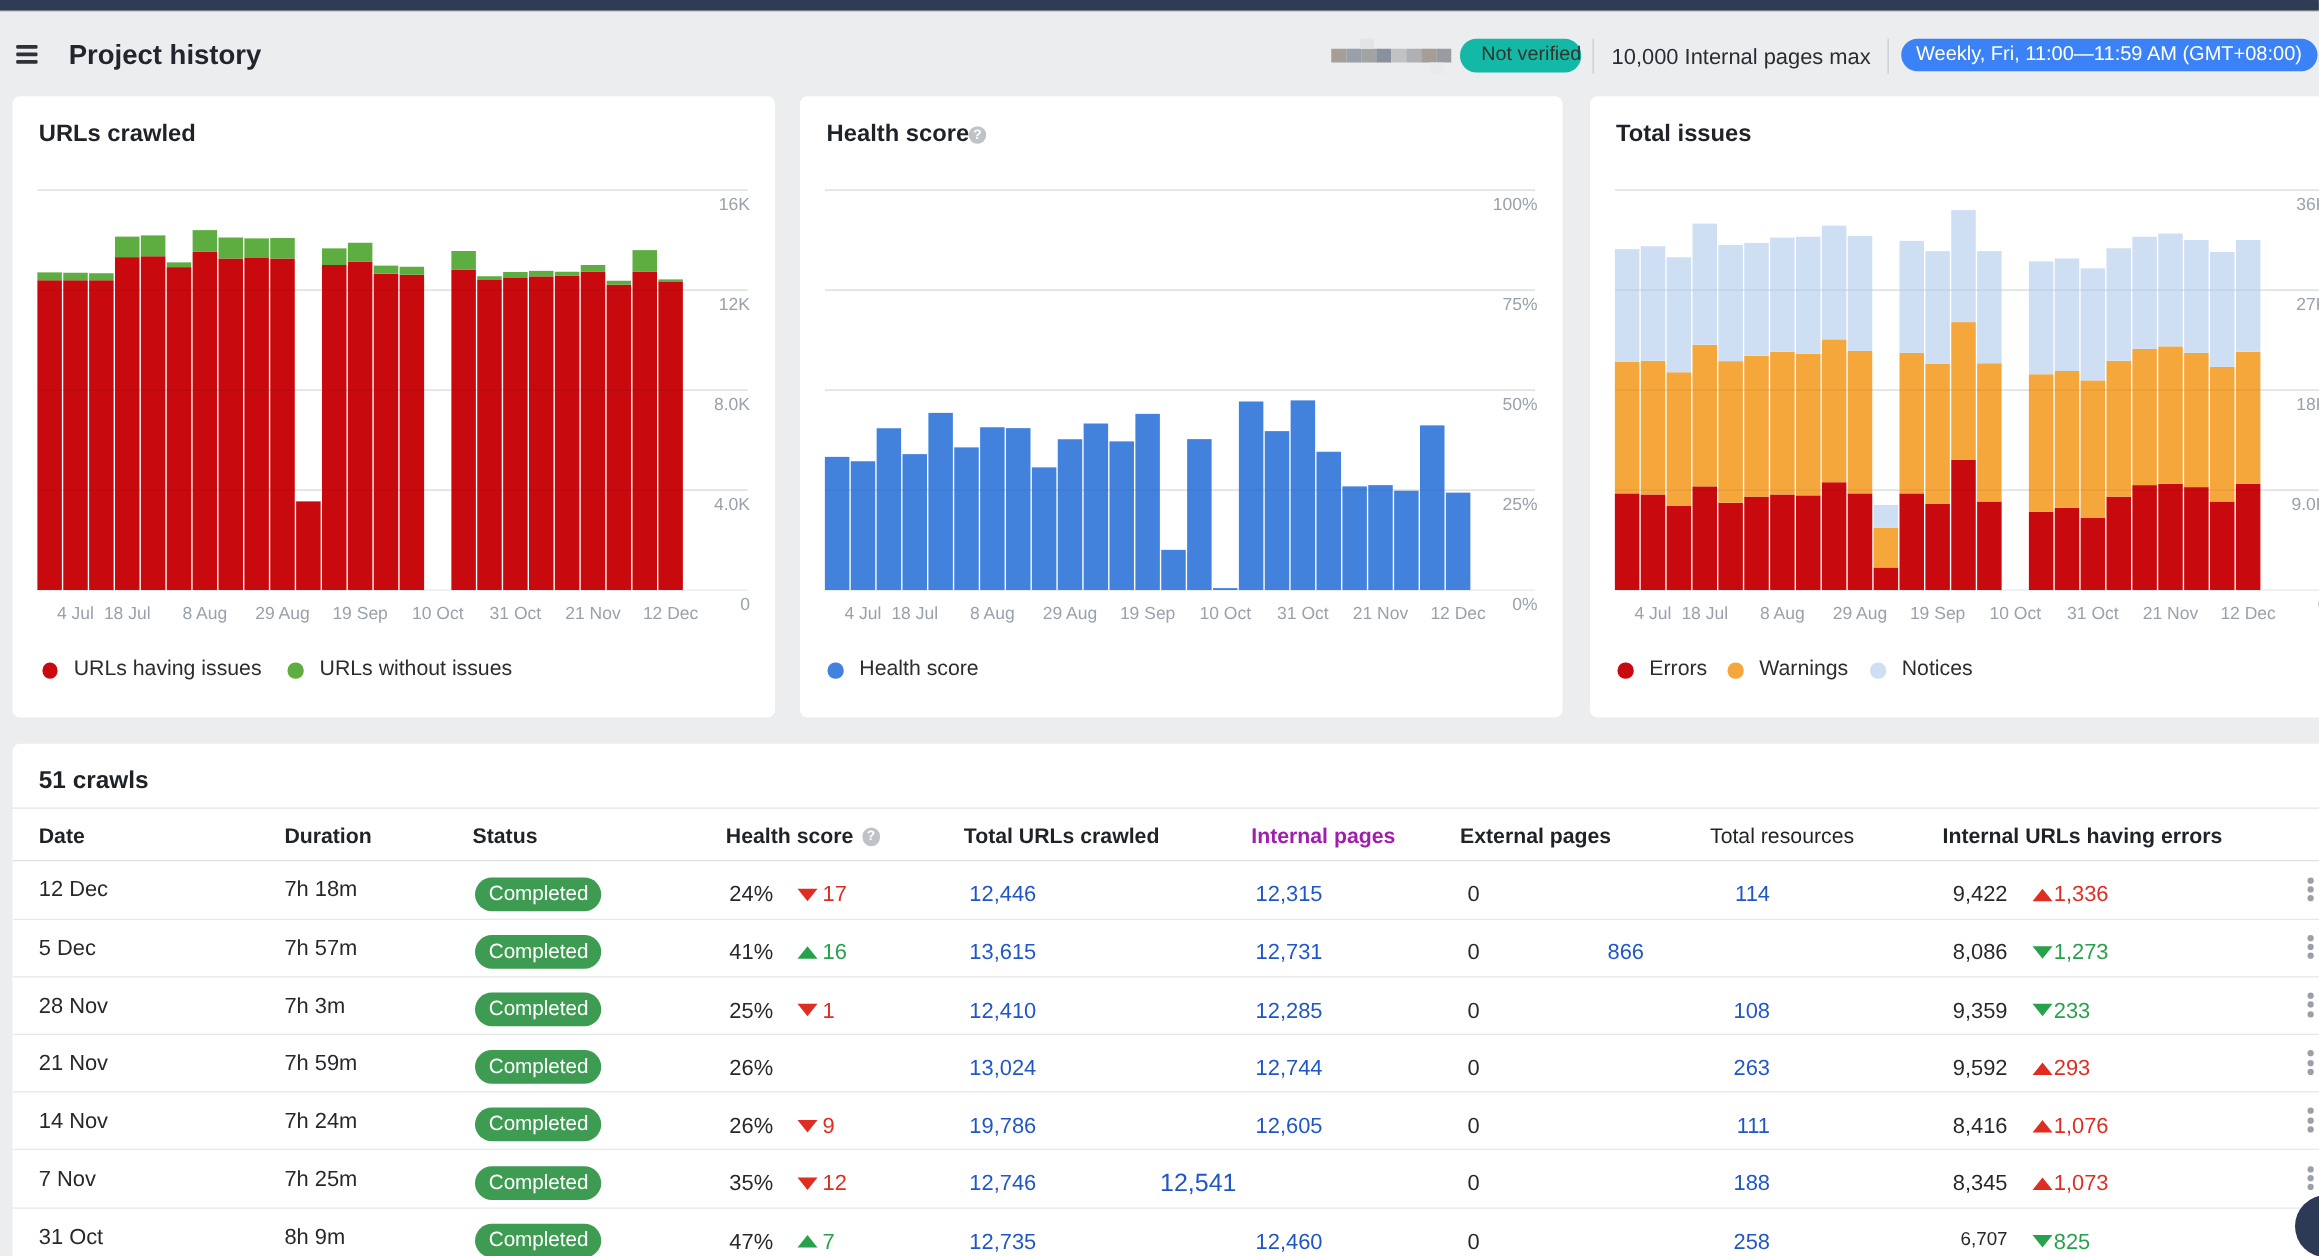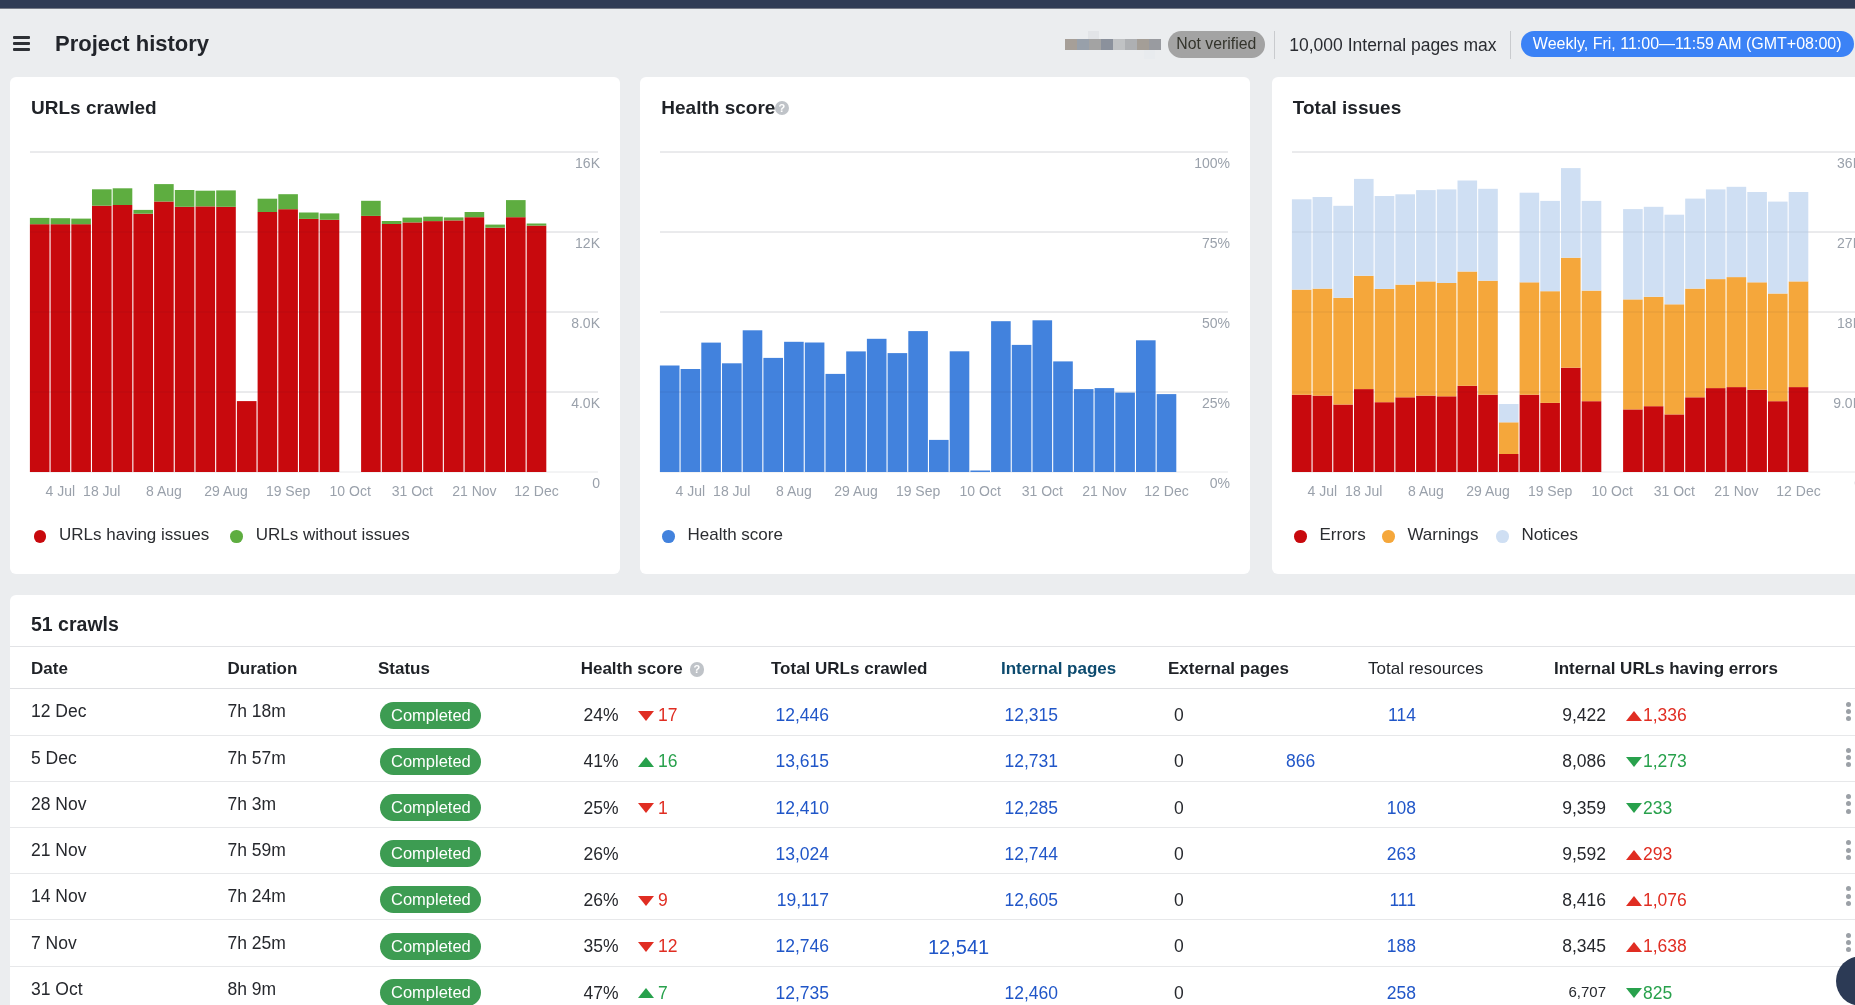--- a/index.html
+++ b/index.html
@@ -29,21 +29,21 @@
 <div style="position:absolute;left:1065px;top:39px;width:12px;height:11px;background:#a69f98"></div>
 <div style="position:absolute;left:1077px;top:39px;width:12px;height:11px;background:#98a0aa"></div>
 <div style="position:absolute;left:1089px;top:39px;width:12px;height:11px;background:#a3a3a3"></div>
 <div style="position:absolute;left:1101px;top:39px;width:12px;height:11px;background:#8b919c"></div>
 <div style="position:absolute;left:1113px;top:39px;width:12px;height:11px;background:#c0c2c4"></div>
 <div style="position:absolute;left:1125px;top:39px;width:12px;height:11px;background:#aeb0b3"></div>
 <div style="position:absolute;left:1137px;top:39px;width:12px;height:11px;background:#a49e97"></div>
 <div style="position:absolute;left:1149px;top:39px;width:12px;height:11px;background:#999ba0"></div>
 <div style="position:absolute;left:1088px;top:31px;width:11px;height:8px;background:#e2e4e7"></div>
 <div style="position:absolute;left:1144px;top:50px;width:11px;height:9px;background:#e8ebee"></div>
-<div class="abs" style="left:1167.6px;top:31.2px;width:97.4px;height:26.6px;border-radius:13.3px;background:#a3a3a3;color:#33342c;font-size:15.8px;text-align:center;line-height:26.6px">Not verified</div>
+<div class="abs" style="left:1167.6px;top:31.2px;width:97.4px;height:26.6px;border-radius:13.3px;background:#14b8a6;color:#33342c;font-size:15.8px;text-align:right;line-height:26.6px">Not verified</div>
 <div style="position:absolute;left:1274px;top:30.5px;width:1px;height:28px;background:#c9cbce"></div>
 <div class="abs" style="left:1289.3px;top:35px;font-size:17.5px;color:#2a2c31">10,000 Internal pages max</div>
 <div style="position:absolute;left:1509.6px;top:30.5px;width:1px;height:28px;background:#c9cbce"></div>
 <div class="abs" style="left:1520.7px;top:31.1px;width:333px;height:25.5px;border-radius:13px;background:#3b82f6;color:#fff;font-size:16px;text-align:center;line-height:25.5px">Weekly, Fri, 11:00—11:59 AM (GMT+08:00)</div>
 <div class="card" style="left:10px;top:77px;width:610px;height:497px"></div>
 <div class="card" style="left:640.3px;top:77px;width:610px;height:497px"></div>
 <div class="card" style="left:1271.8px;top:77px;width:610px;height:497px"></div>
 <div style="position:absolute;left:10px;top:77px;width:564px;height:497px">
 <div class="ctitle" style="left:21px;top:20px">URLs crawled</div>
 <svg width="610" height="497" viewBox="0 0 610 497" style="position:absolute;left:0;top:0" font-family="Liberation Sans, sans-serif">
@@ -289,21 +289,21 @@
 <div style="position:absolute;left:10px;top:595px;width:1872px;height:500px;overflow:hidden">
 <div class="abs" style="left:21px;top:17.5px;font-size:19.5px;font-weight:bold;color:#1f2227">51 crawls</div>
 <div class="hline" style="left:0;top:51px;width:100%;background:#e2e3e6"></div>
 <div class="hline" style="left:0;top:93.3px;width:100%;background:#dfe0e3"></div>
 <div class="abs" style="left:21px;top:64px;font-size:17px;font-weight:bold;color:#1f2227">Date</div>
 <div class="abs" style="left:217.5px;top:64px;font-size:17px;font-weight:bold;color:#1f2227">Duration</div>
 <div class="abs" style="left:368px;top:64px;font-size:17px;font-weight:bold;color:#1f2227">Status</div>
 <div class="abs" style="left:570.7px;top:64px;font-size:17px;font-weight:bold;color:#1f2227">Health score</div>
 <div class="qicon" style="left:679.5px;top:67.3px">?</div>
 <div class="abs" style="left:761px;top:64px;font-size:17px;font-weight:bold;color:#1f2227">Total URLs crawled</div>
-<div class="abs" style="left:991px;top:64px;font-size:17px;font-weight:bold;color:#0c4a6e">Internal pages</div>
+<div class="abs" style="left:991px;top:64px;font-size:17px;font-weight:bold;color:#a21caf">Internal pages</div>
 <div class="abs" style="left:1158px;top:64px;font-size:17px;font-weight:bold;color:#1f2227">External pages</div>
 <div class="abs" style="left:1358px;top:64px;font-size:17px;font-weight:normal;color:#1f2227">Total resources</div>
 <div class="abs" style="left:1544px;top:64px;font-size:17px;font-weight:bold;color:#1f2227">Internal URLs having errors</div>
 <div class="abs" style="left:21px;top:106.4px;font-size:17.5px;color:#26282d">12 Dec</div>
 <div class="abs" style="left:217.5px;top:106.4px;font-size:17.5px;color:#26282d">7h 18m</div>
 <div class="pill" style="left:370.4px;top:106.5px">Completed</div>
 <div class="abs" style="left:488px;top:110.1px;width:120.5px;text-align:right;font-size:17.5px;color:#26282d">24%</div>
 <i class="tri-dn-r" style="position:absolute;left:628px;top:115.9px"></i>
 <div class="abs" style="left:648px;top:110.1px;font-size:17.5px;color:#e02d22">17</div>
 <div class="abs" style="left:689px;top:110.1px;width:130px;text-align:right;font-size:17.5px"><span class="num">12,446</span></div>
@@ -373,21 +373,21 @@
       <i></i>
       <i></i>
     </div>
 <div class="hline" style="left:0;top:278.2px;width:100%"></div>
 <div class="abs" style="left:21px;top:291.3px;font-size:17.5px;color:#26282d">14 Nov</div>
 <div class="abs" style="left:217.5px;top:291.3px;font-size:17.5px;color:#26282d">7h 24m</div>
 <div class="pill" style="left:370.4px;top:291.4px">Completed</div>
 <div class="abs" style="left:488px;top:295.0px;width:120.5px;text-align:right;font-size:17.5px;color:#26282d">26%</div>
 <i class="tri-dn-r" style="position:absolute;left:628px;top:300.8px"></i>
 <div class="abs" style="left:648px;top:295.0px;font-size:17.5px;color:#e02d22">9</div>
-<div class="abs" style="left:689px;top:295.0px;width:130px;text-align:right;font-size:17.5px"><span class="num">19,117</span></div>
+<div class="abs" style="left:689px;top:295.0px;width:130px;text-align:right;font-size:17.5px"><span class="num">19,786</span></div>
 <div class="abs" style="left:918px;top:295.0px;width:130px;text-align:right;font-size:17.5px"><span class="num">12,605</span></div>
 <div class="abs" style="left:1164px;top:295.0px;font-size:17.5px;color:#26282d">0</div>
 <div class="abs" style="left:1276px;top:295.0px;width:130px;text-align:right;font-size:17.5px"><span class="num">111</span></div>
 <div class="abs" style="left:1466px;top:295.0px;width:130px;text-align:right;font-size:17.5px;color:#26282d">8,416</div>
 <i class="tri-up-r" style="position:absolute;left:1615.5px;top:300.8px"></i>
 <div class="abs" style="left:1633px;top:295.0px;font-size:17.5px;color:#e02d22">1,076</div>
 <div class="kebab" style="left:1835.7px;top:291.4px">
       <i></i>
       <i></i>
       <i></i>
@@ -398,21 +398,21 @@
 <div class="pill" style="left:370.4px;top:337.7px">Completed</div>
 <div class="abs" style="left:488px;top:341.3px;width:120.5px;text-align:right;font-size:17.5px;color:#26282d">35%</div>
 <i class="tri-dn-r" style="position:absolute;left:628px;top:347.1px"></i>
 <div class="abs" style="left:648px;top:341.3px;font-size:17.5px;color:#e02d22">12</div>
 <div class="abs" style="left:689px;top:341.3px;width:130px;text-align:right;font-size:17.5px"><span class="num">12,746</span></div>
 <div class="abs" style="left:918px;top:341.3px;width:130px;font-size:20px"><span class="num">12,541</span></div>
 <div class="abs" style="left:1164px;top:341.3px;font-size:17.5px;color:#26282d">0</div>
 <div class="abs" style="left:1276px;top:341.3px;width:130px;text-align:right;font-size:17.5px"><span class="num">188</span></div>
 <div class="abs" style="left:1466px;top:341.3px;width:130px;text-align:right;font-size:17.5px;color:#26282d">8,345</div>
 <i class="tri-up-r" style="position:absolute;left:1615.5px;top:347.1px"></i>
-<div class="abs" style="left:1633px;top:341.3px;font-size:17.5px;color:#e02d22">1,638</div>
+<div class="abs" style="left:1633px;top:341.3px;font-size:17.5px;color:#e02d22">1,073</div>
 <div class="kebab" style="left:1835.7px;top:337.7px">
       <i></i>
       <i></i>
       <i></i>
     </div>
 <div class="hline" style="left:0;top:370.7px;width:100%"></div>
 <div class="abs" style="left:21px;top:383.8px;font-size:17.5px;color:#26282d">31 Oct</div>
 <div class="abs" style="left:217.5px;top:383.8px;font-size:17.5px;color:#26282d">8h 9m</div>
 <div class="pill" style="left:370.4px;top:383.9px">Completed</div>
 <div class="abs" style="left:488px;top:387.5px;width:120.5px;text-align:right;font-size:17.5px;color:#26282d">47%</div>

